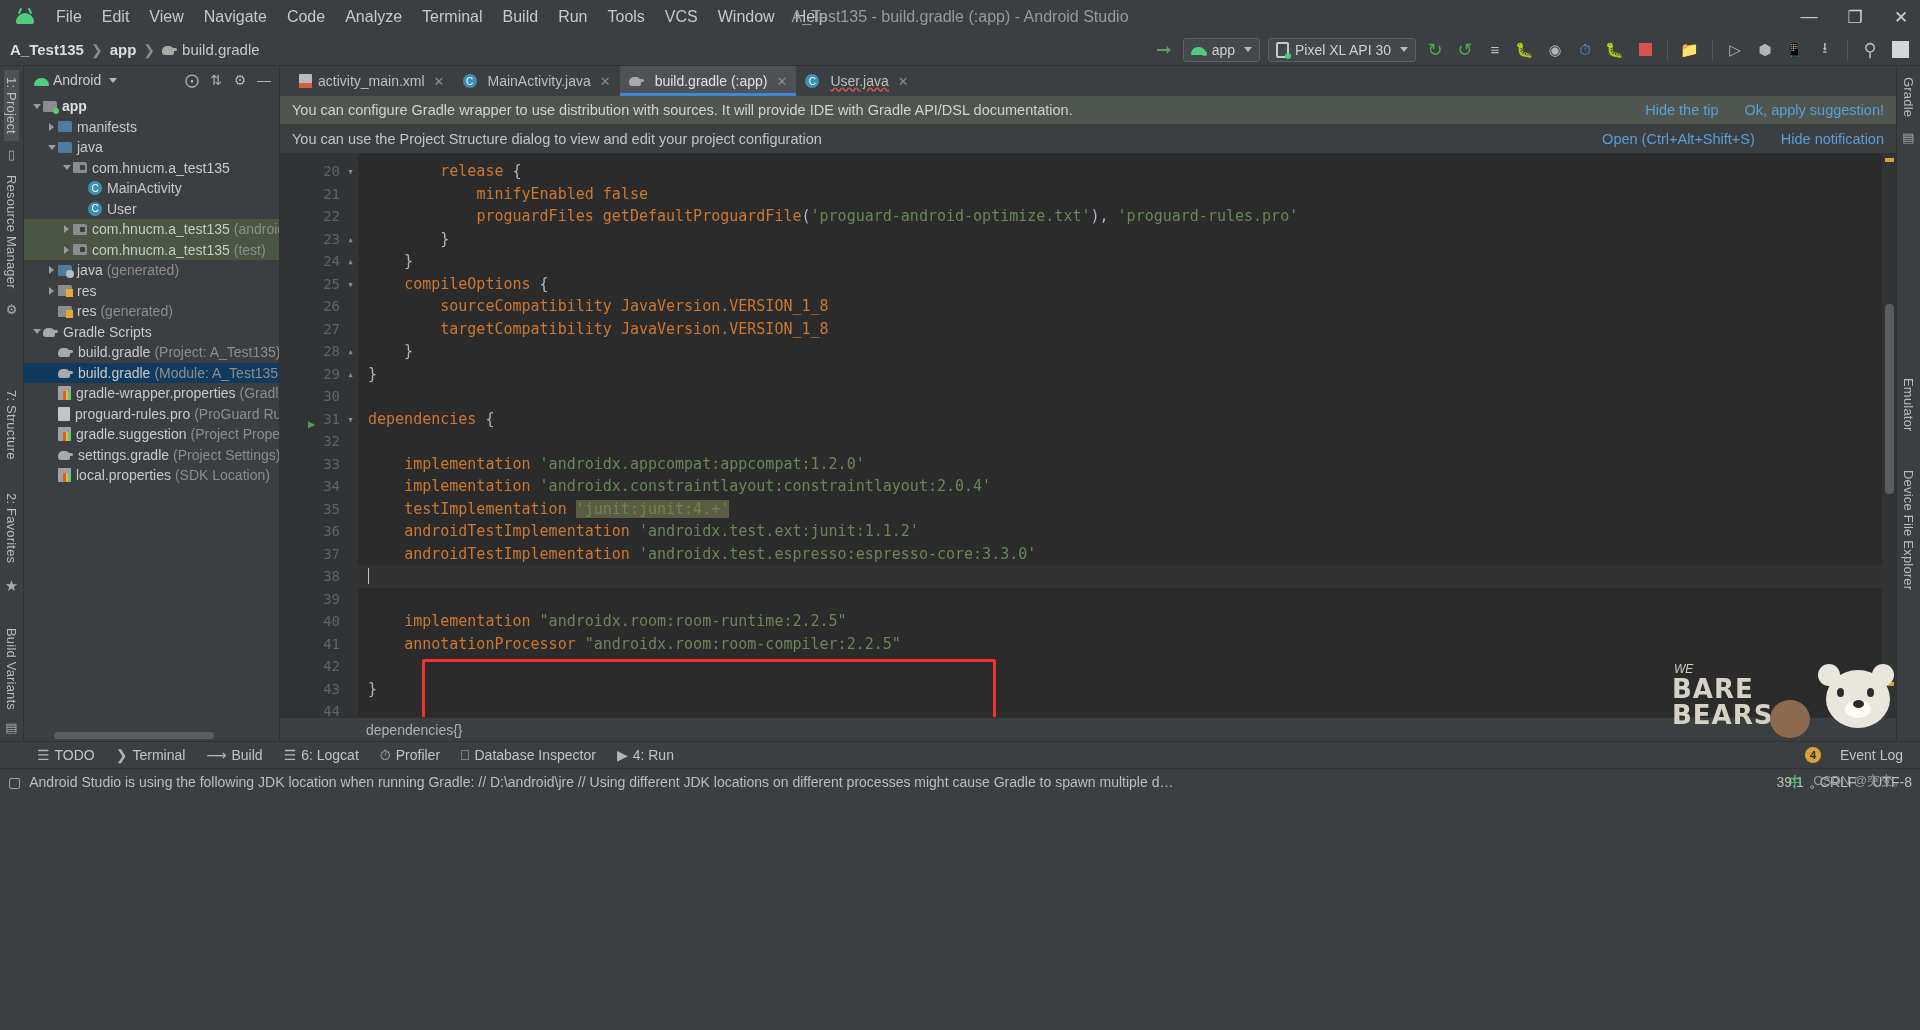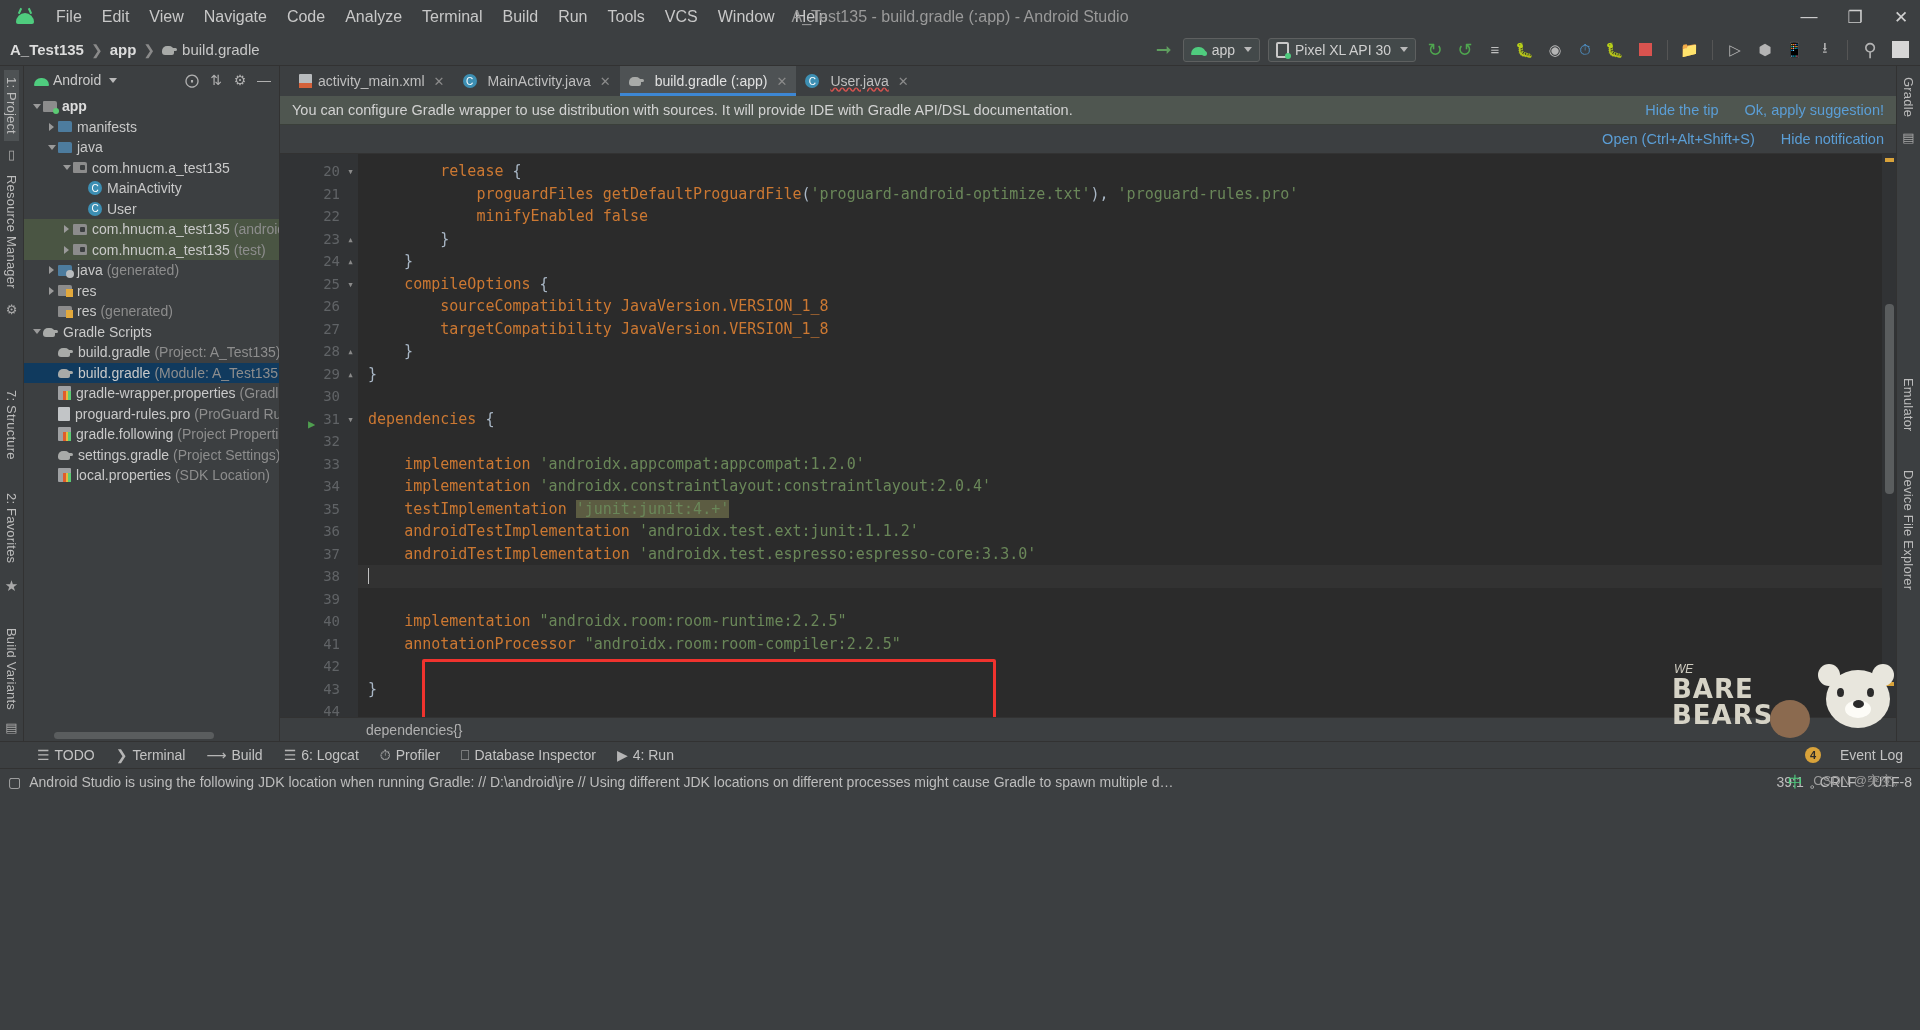--- a/index.html
+++ b/index.html
@@ -483,21 +483,21 @@
             <span class="doc-ic"></span>
             <span class="t-label">proguard-rules.pro</span>
             <span class="t-sub">(ProGuard Rules for A_T</span>
           </div>
           <div class="tnode">
             <span style="display:inline-block;width:21px;flex:0 0 21px;"></span>
             <span class="tw"></span>
             <span class="prop-ic">
               <i class="bars"></i>
             </span>
-            <span class="t-label">gradle.following</span>
+            <span class="t-label">gradle.suggestion</span>
             <span class="t-sub">(Project Properties)</span>
           </div>
           <div class="tnode">
             <span style="display:inline-block;width:21px;flex:0 0 21px;"></span>
             <span class="tw"></span>
             <span class="eleph">
               <i class="eb"></i>
               <i class="tr"></i>
             </span>
             <span class="t-label">settings.gradle</span>
@@ -549,20 +549,21 @@
 
       <div class="banner banner1">
         <span>You can configure Gradle wrapper to use distribution with sources. It will provide IDE with Gradle API/DSL documentation.</span>
         <div class="links">
           <span class="blink">Hide the tip</span>
           <span class="blink">Ok, apply suggestion!</span>
         </div>
       </div>
 
       <div class="banner banner2">
+        <span>You can use the Project Structure dialog to view and edit your project configuration</span>
         <div class="links">
           <span class="blink">Open (Ctrl+Alt+Shift+S)</span>
           <span class="blink">Hide notification</span>
         </div>
       </div>
 
       <div class="code-area">
         <div class="gutter" id="gutter">
             <div class="gline"><span>20</span><span class="fold">▾</span></div>
             <div class="gline"><span>21</span></div>
@@ -587,22 +588,22 @@
             <div class="gline"><span>40</span></div>
             <div class="gline"><span>41</span></div>
             <div class="gline"><span>42</span></div>
             <div class="gline"><span>43</span></div>
             <div class="gline"><span>44</span></div>
             <div class="gline"><span>45</span><span class="fold">▴</span></div>
           </div>
         <div class="code-scroll" id="codelines">
           <div class="redbox" style="left:64px; top:505px; width:574px; height:96px;"></div>
         <div class="cline">        <span class="kw">release</span> {</div>
+            <div class="cline">            <span class="kw">minifyEnabled</span> <span class="kw">false</span></div>
             <div class="cline">            <span class="kw">proguardFiles</span> <span class="kw">getDefaultProguardFile</span>(<span class="str">'proguard-android-optimize.txt'</span>), <span class="str">'proguard-rules.pro'</span></div>
-            <div class="cline">            <span class="kw">minifyEnabled</span> <span class="kw">false</span></div>
             <div class="cline">        }</div>
             <div class="cline">    }</div>
             <div class="cline">    <span class="kw">compileOptions</span> {</div>
             <div class="cline">        <span class="kw">sourceCompatibility</span> <span class="kw">JavaVersion.VERSION_1_8</span></div>
             <div class="cline">        <span class="kw">targetCompatibility</span> <span class="kw">JavaVersion.VERSION_1_8</span></div>
             <div class="cline">    }</div>
             <div class="cline">}</div>
             <div class="cline"></div>
             <div class="cline"><span class="kw">dependencies</span> {</div>
             <div class="cline"></div>

